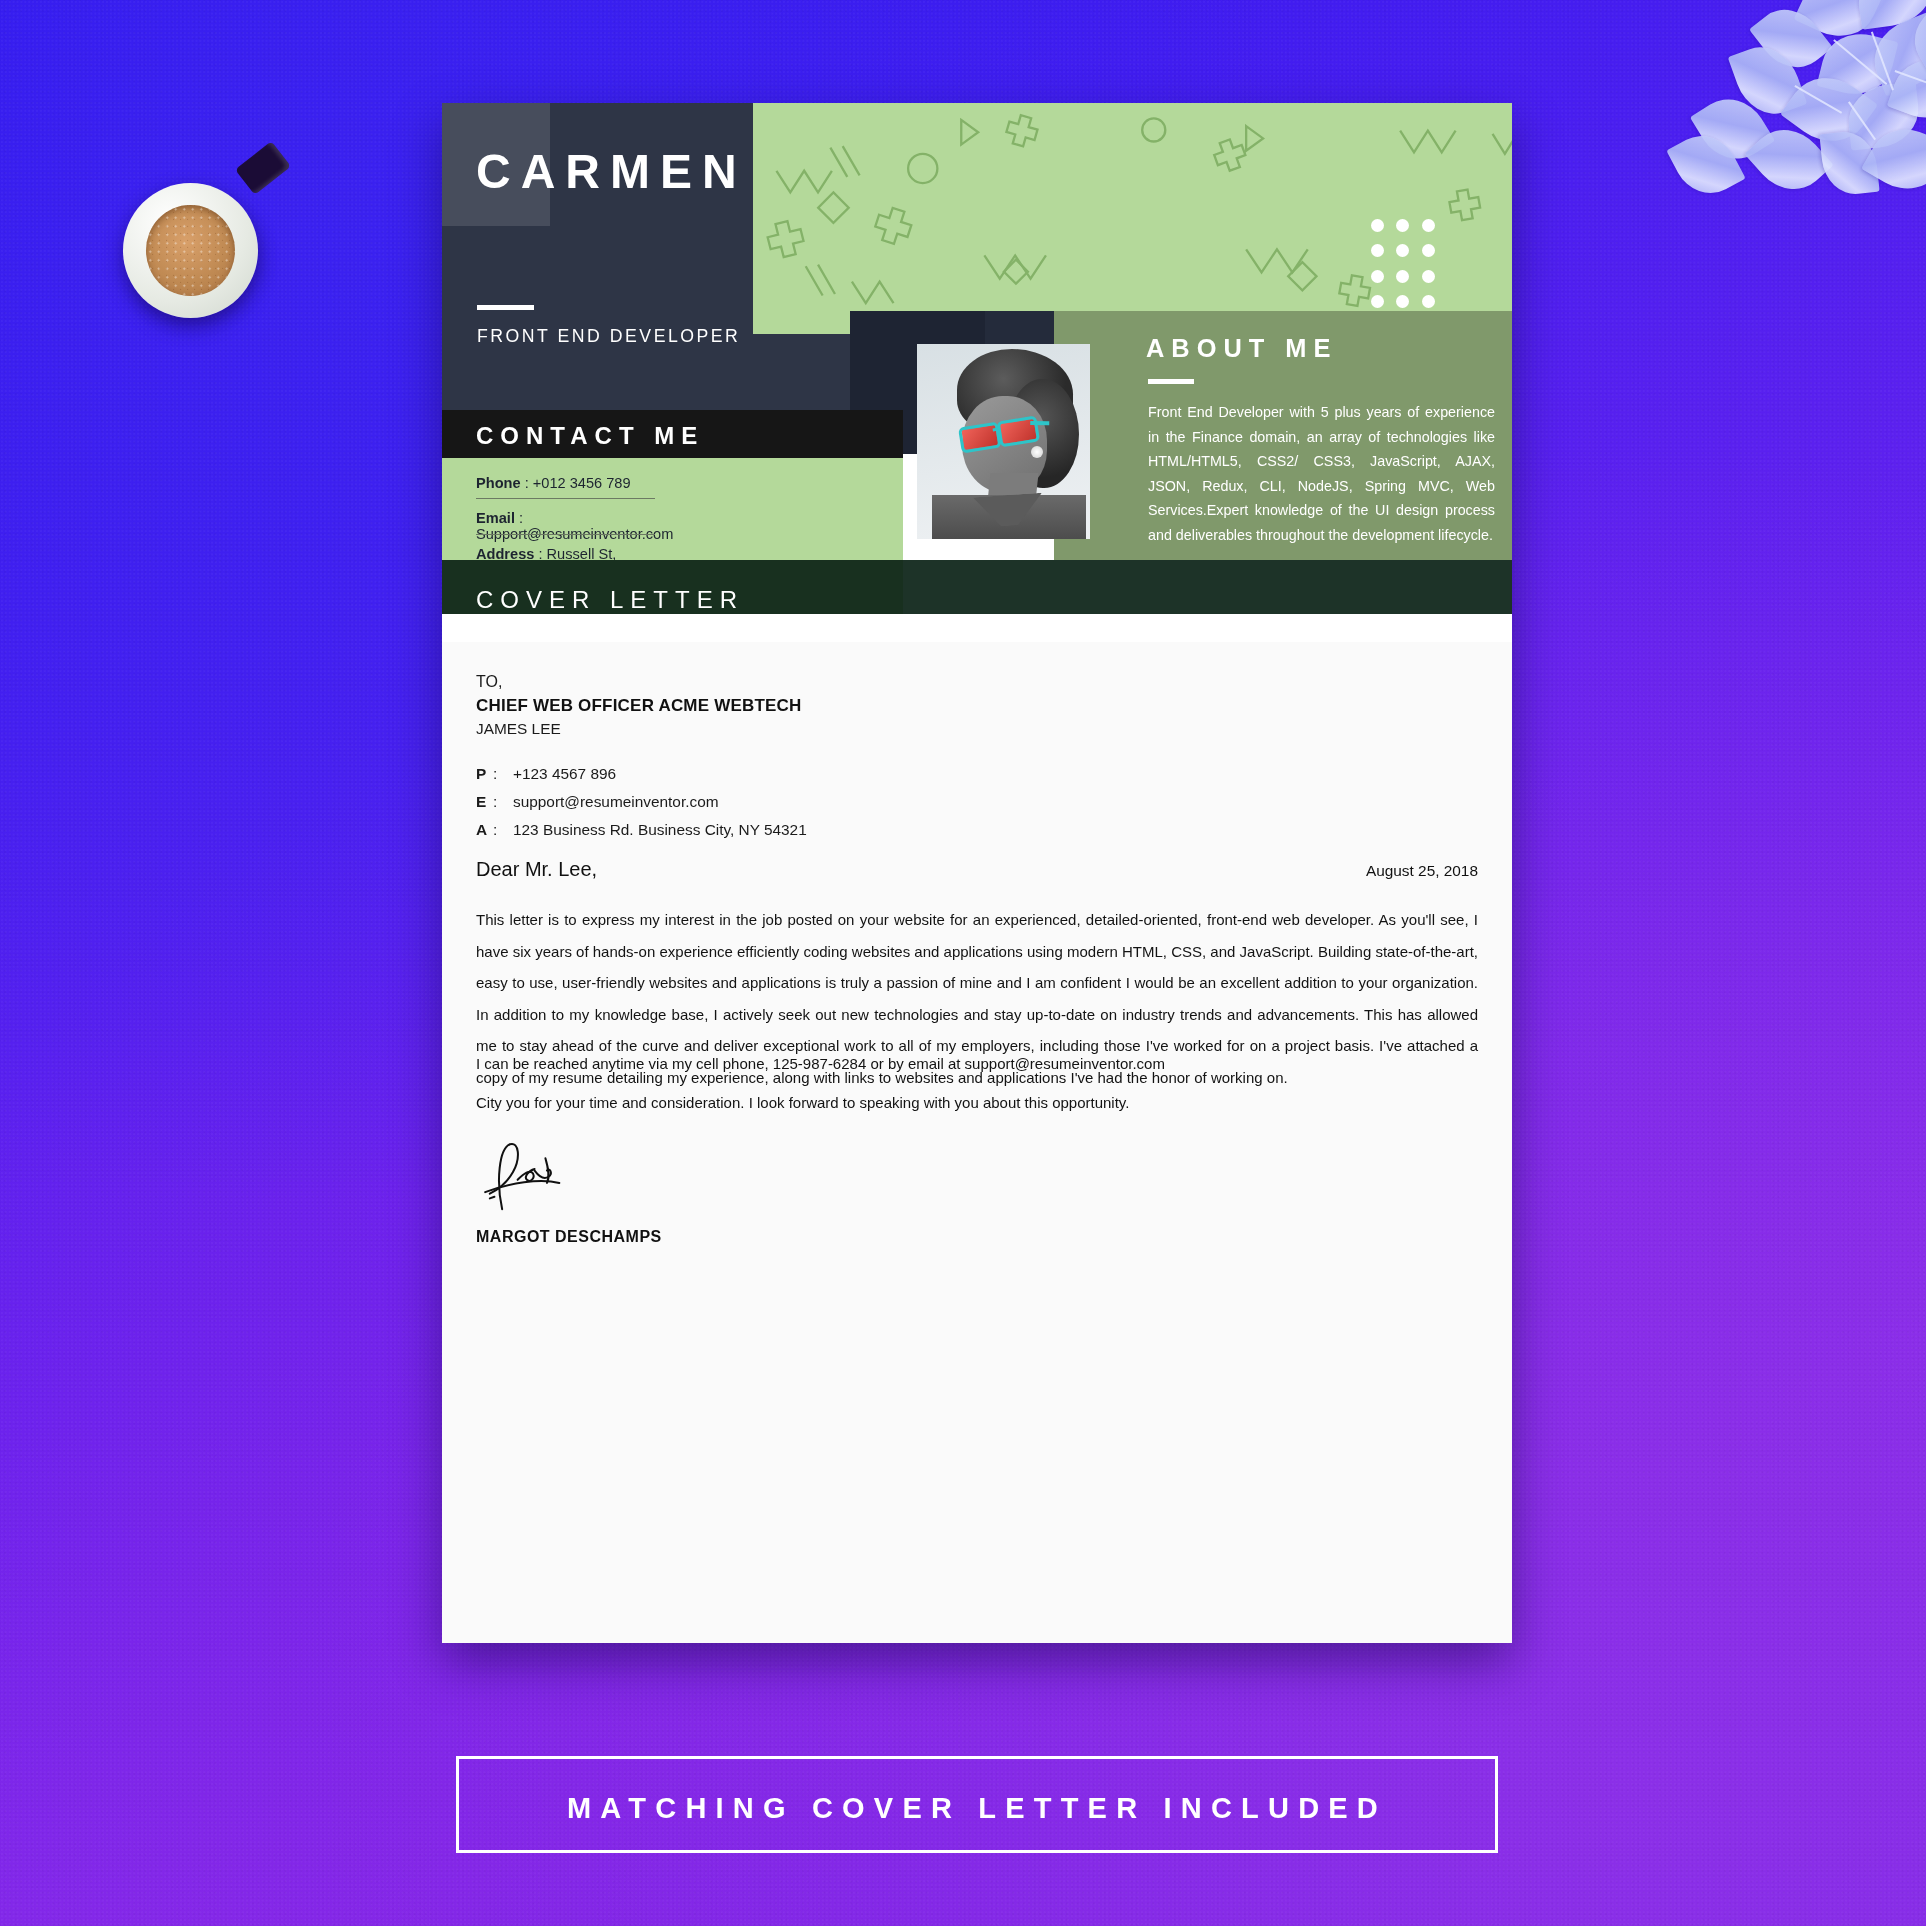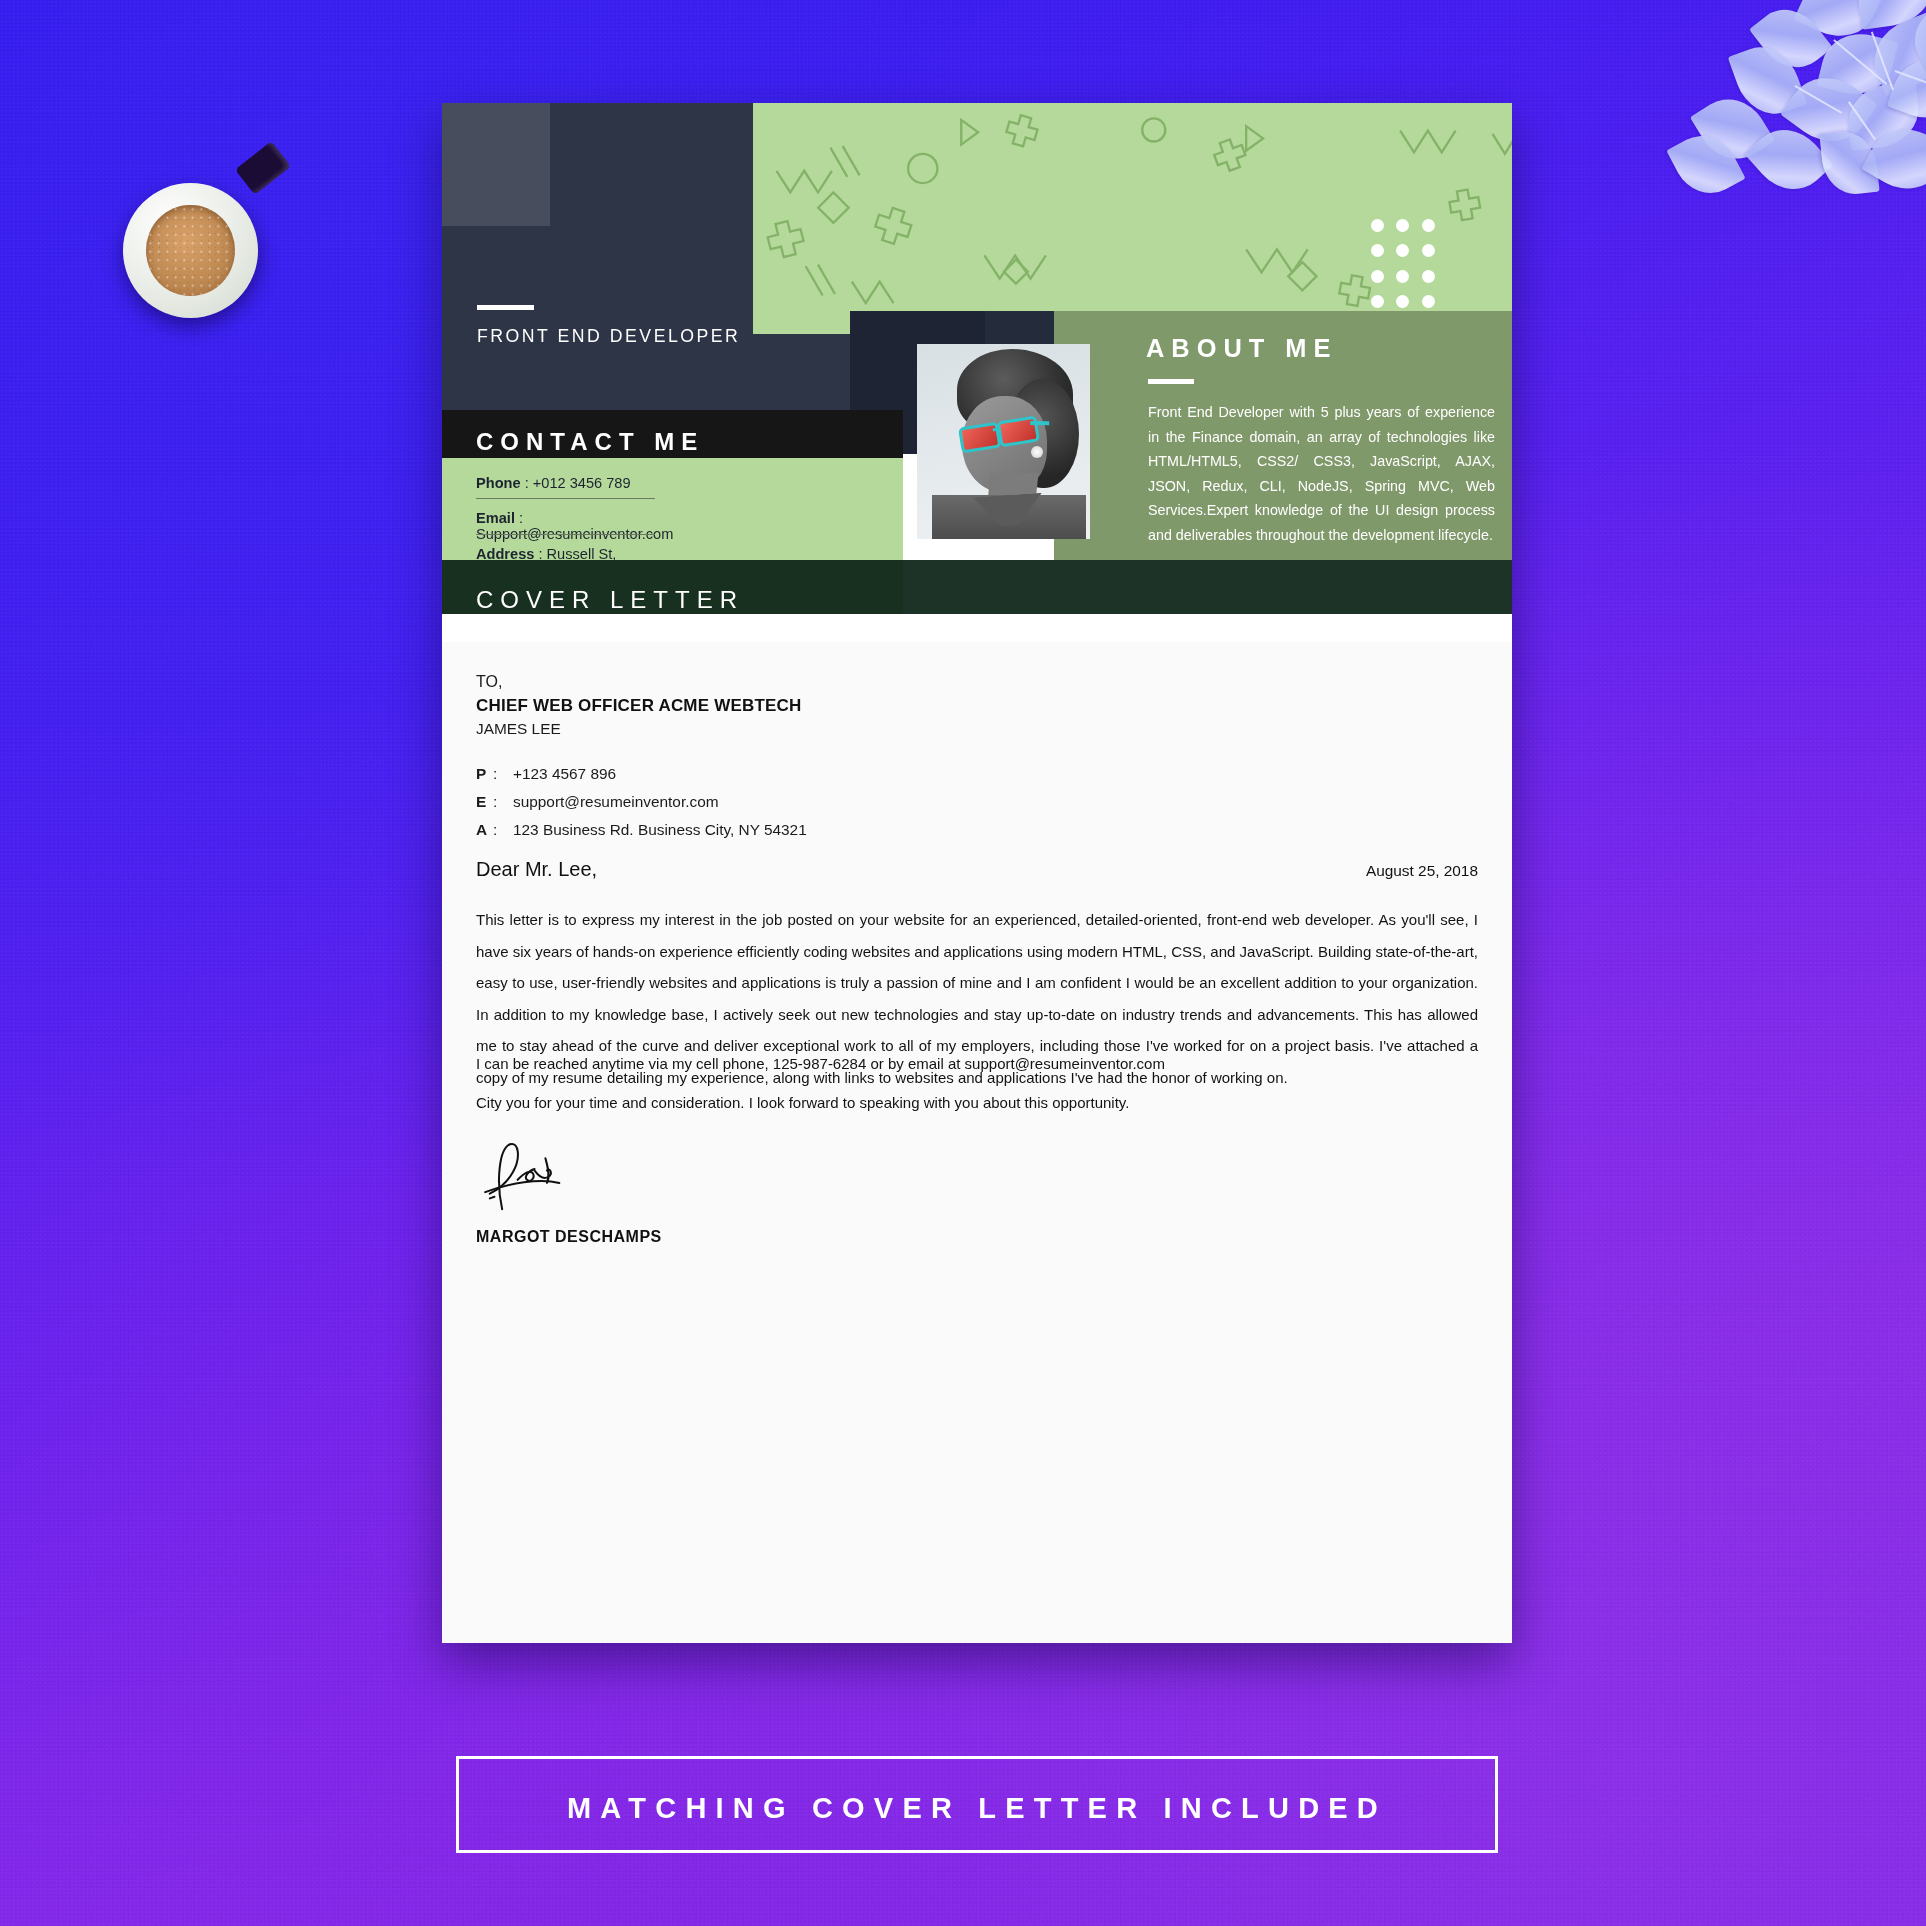--- a/index.html
+++ b/index.html
@@ -88,21 +88,21 @@
           background:linear-gradient(135deg,#f0635a,#c0332c);}
   .ph-glass .l1{left:0;}
   .ph-glass .l2{left:39px;}
   .ph-glass .bridge{position:absolute;left:34px;top:8.5px;width:6.2px;height:3.1px;background:#2ec4c9;}
   .ph-glass .arm{position:absolute;left:72px;top:9.2px;width:18.5px;height:3.9px;background:#2ec4c9;transform:rotate(10deg);}
   .ph-ear{position:absolute;left:114px;top:102px;width:12.3px;height:12.3px;border-radius:50%;
           background:radial-gradient(circle,#fff,#cfcfcf);}
 
   
   .contact-hdr{position:absolute;left:0;top:307px;width:461px;height:48px;background:#161616;}
-  .contact-hdr h2{margin:0;padding:18px 0 0 34px;color:#fff;font-size:24px;font-weight:700;letter-spacing:7px;}
+  .contact-hdr h2{margin:0;padding:12px 0 0 34px;color:#fff;font-size:24px;font-weight:700;letter-spacing:7px;}
   .contact-body{position:absolute;left:0;top:355px;width:461px;height:102px;background:#b4d99a;}
   .crow{position:absolute;left:34px;width:177px;color:#1d2430;font-size:14.6px;}
   .crow b{font-weight:700;}
   .cline{position:absolute;left:34px;width:179px;height:0.8px;background:#6c7a63;}
 
   
   .cl{position:absolute;left:0;top:457px;width:100%;height:54px;background:#1d3328;}
   .cl-dark{position:absolute;left:0;top:457px;width:461px;height:54px;background:#18301f;}
 
   
@@ -192,20 +192,21 @@
           <path d="M20,170 h14 v-14 h16 v14 h14 v16 h-14 v14 h-16 v-14 h-14z" transform="rotate(-14 37 178)"></path>
           <path d="M330,28 h12 v-12 h14 v12 h12 v14 h-12 v12 h-14 v-12 h-12z" transform="rotate(16 345 35)"></path>
           <path d="M600,62 h12 v-12 h14 v12 h12 v14 h-12 v12 h-14 v-12 h-12z" transform="rotate(-20 615 69)"></path>
           <path d="M762,236 h12 v-12 h14 v12 h12 v14 h-12 v12 h-14 v-12 h-12z" transform="rotate(10 777 243)"></path>
           <path d="M905,126 h12 v-12 h14 v12 h12 v14 h-12 v12 h-14 v-12 h-12z" transform="rotate(-10 920 133)"></path>
         </g>
       </svg>
     </div>
 
     <div class="name">
+      <div>CARMEN</div>
     </div>
     <div class="rule"></div>
     <div class="role">FRONT END DEVELOPER</div>
 
     <div class="dots-a" id="dotsA">
         <div class="dot" style="left: 0px; top: 0px;"></div>
         <div class="dot" style="left: 25.4px; top: 0px;"></div>
         <div class="dot" style="left: 51px; top: 0px;"></div>
         <div class="dot" style="left: 0px; top: 25.4px;"></div>
         <div class="dot" style="left: 25.4px; top: 25.4px;"></div>

